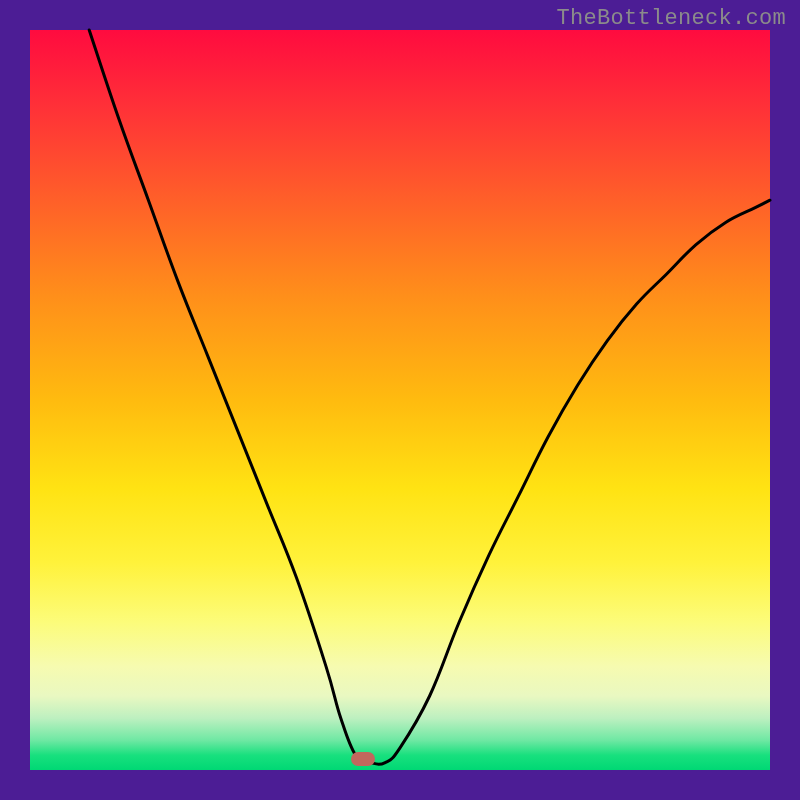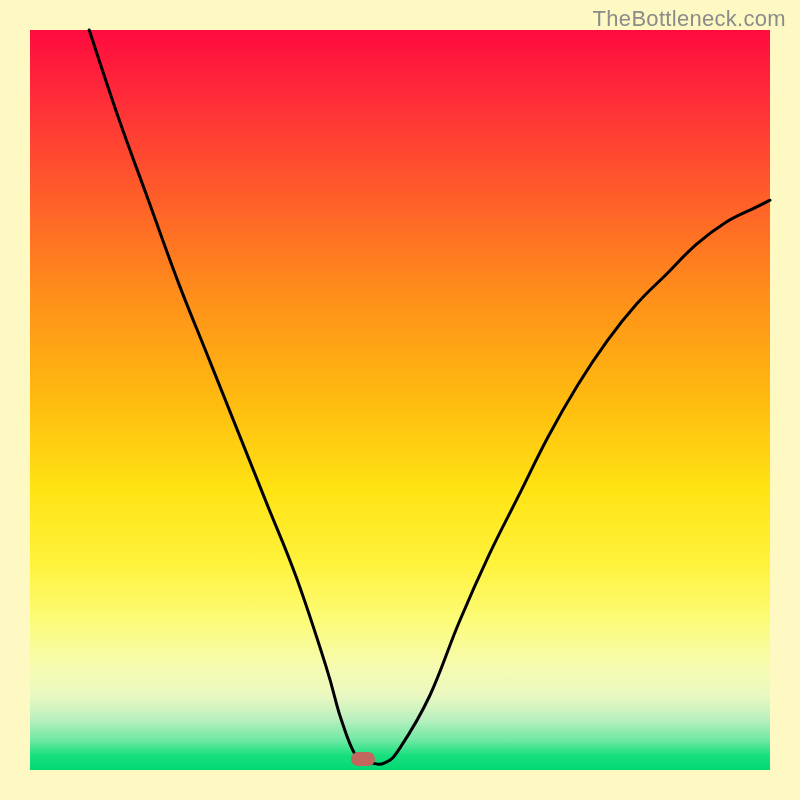--- a/index.html
+++ b/index.html
@@ -8,21 +8,22 @@
     width: 800px;
     height: 800px;
     background: #000;
     overflow: hidden;
     font-family: Arial, Helvetica, sans-serif;
   }
   .frame {
     position: relative;
     width: 800px;
     height: 800px;
-    background: #fef9c3;
+    background: #4c1d95;
+    font-family: Liberation Mono, monospace;
   }
   .plot-area {
     position: absolute;
     left: 30px;
     top: 30px;
     width: 740px;
     height: 740px;
     background: linear-gradient(to bottom,
       #ff0b3f 0%,
       #ff2f38 10%,

